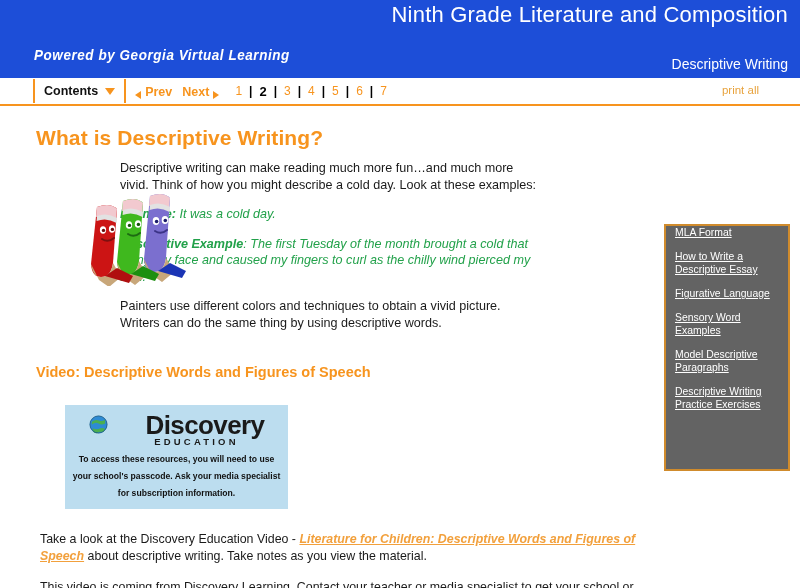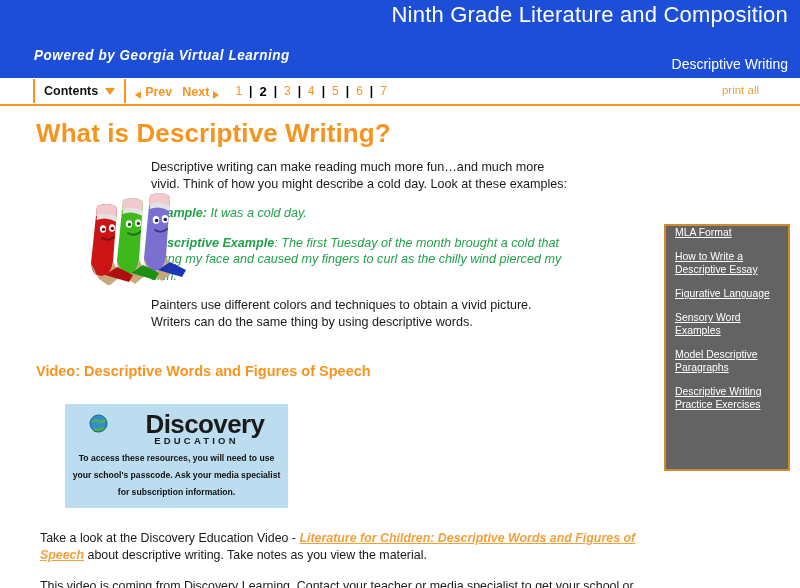--- a/index.html
+++ b/index.html
@@ -156,22 +156,22 @@
 
   .content {
     position: absolute;
     left: 36px;
     top: 0;
     width: 610px;
   }
 
   h1.page-title {
     margin: 0;
-    padding-top: 12px;
-    font-size: 26px;
+    padding-top: 20px;
+    font-size: 21px;
     color: #F7941E;
     font-weight: bold;
     letter-spacing: .1px;
   }
 
   .intro-row {
     position: relative;
     margin-top: 10px;
     min-height: 130px;
   }
@@ -180,21 +180,21 @@
   .pencils {
     position: absolute;
     left: 44px;
     top: 14px;
     width: 112px;
     height: 112px;
   }
   .pencils svg { display: block; }
 
   .intro-text {
-    margin-left: 115px;
+    margin-left: 84px;
     width: 418px;
     font-size: 12.6px;
     line-height: 16.5px;
     color: #1a1a1a;
   }
   .intro-text p { margin: 0 0 13px 0; }
   .example {
     color: #22A14A;
     font-style: italic;
     font-size: 12.6px;

